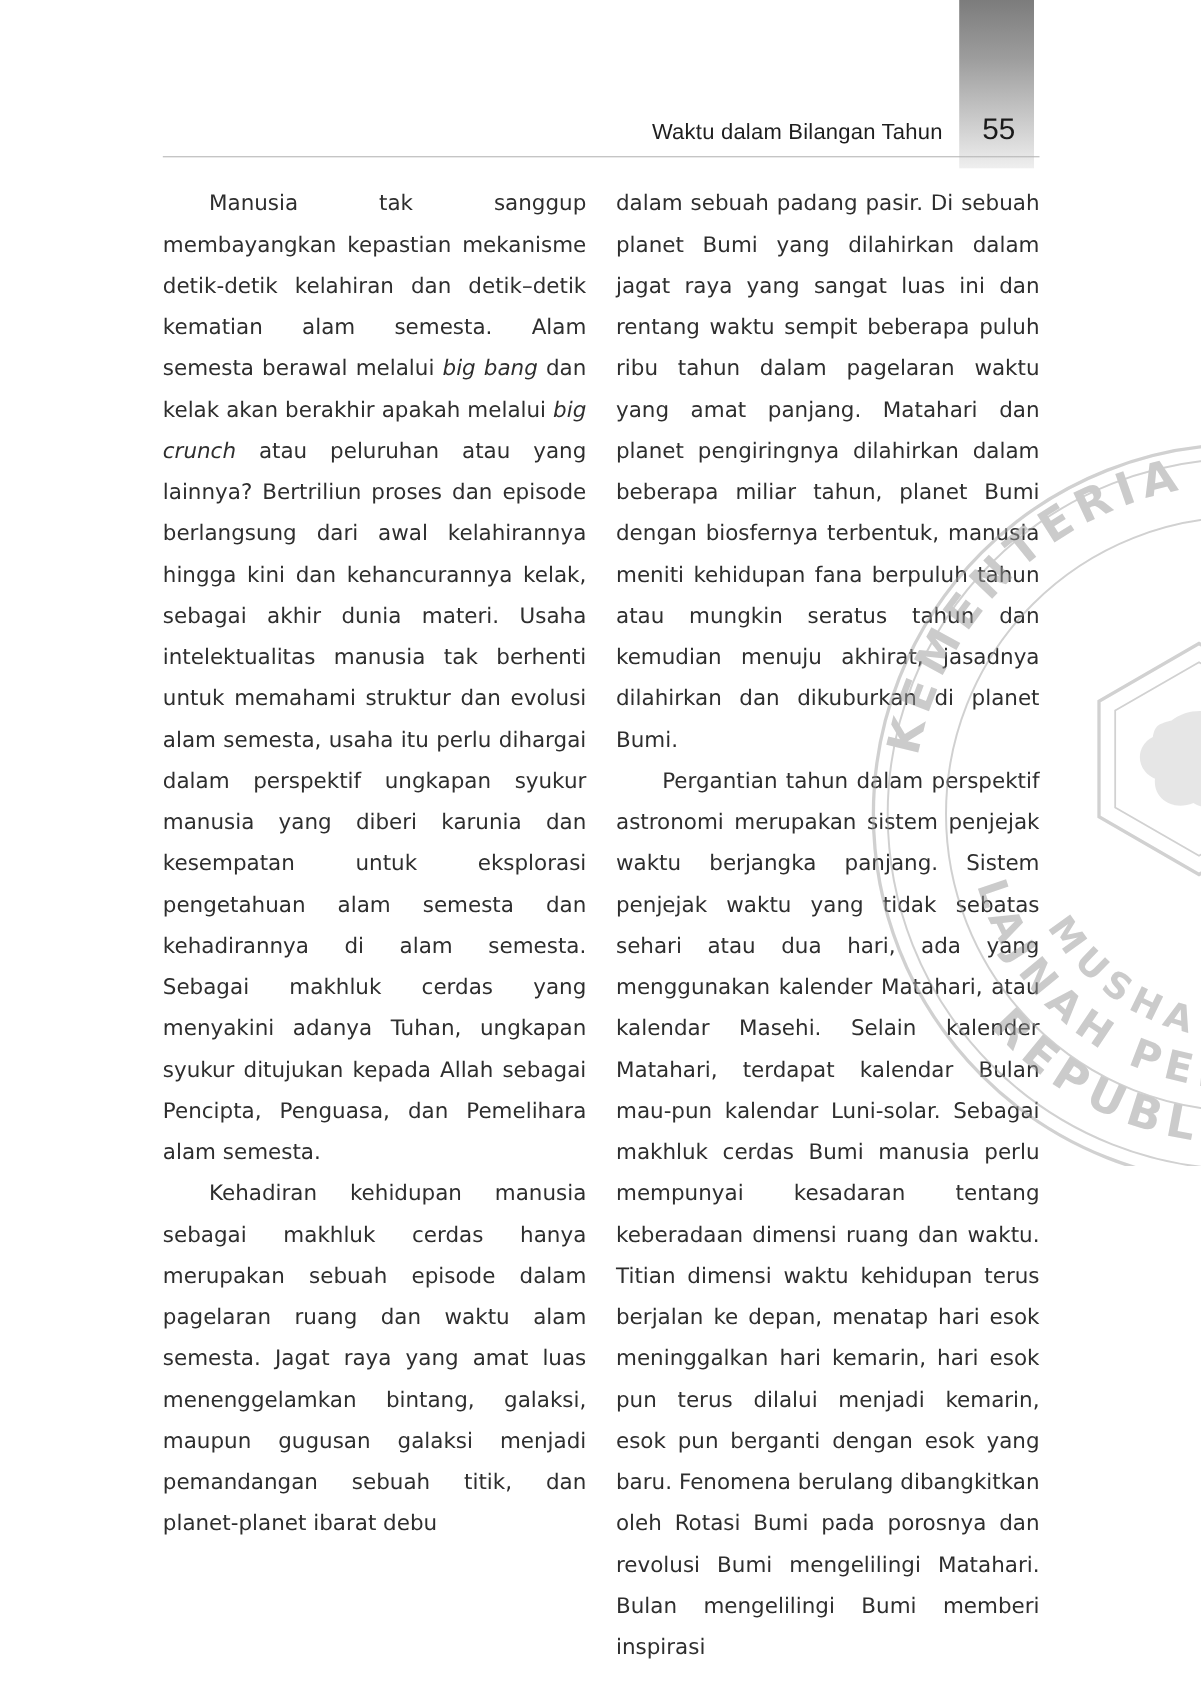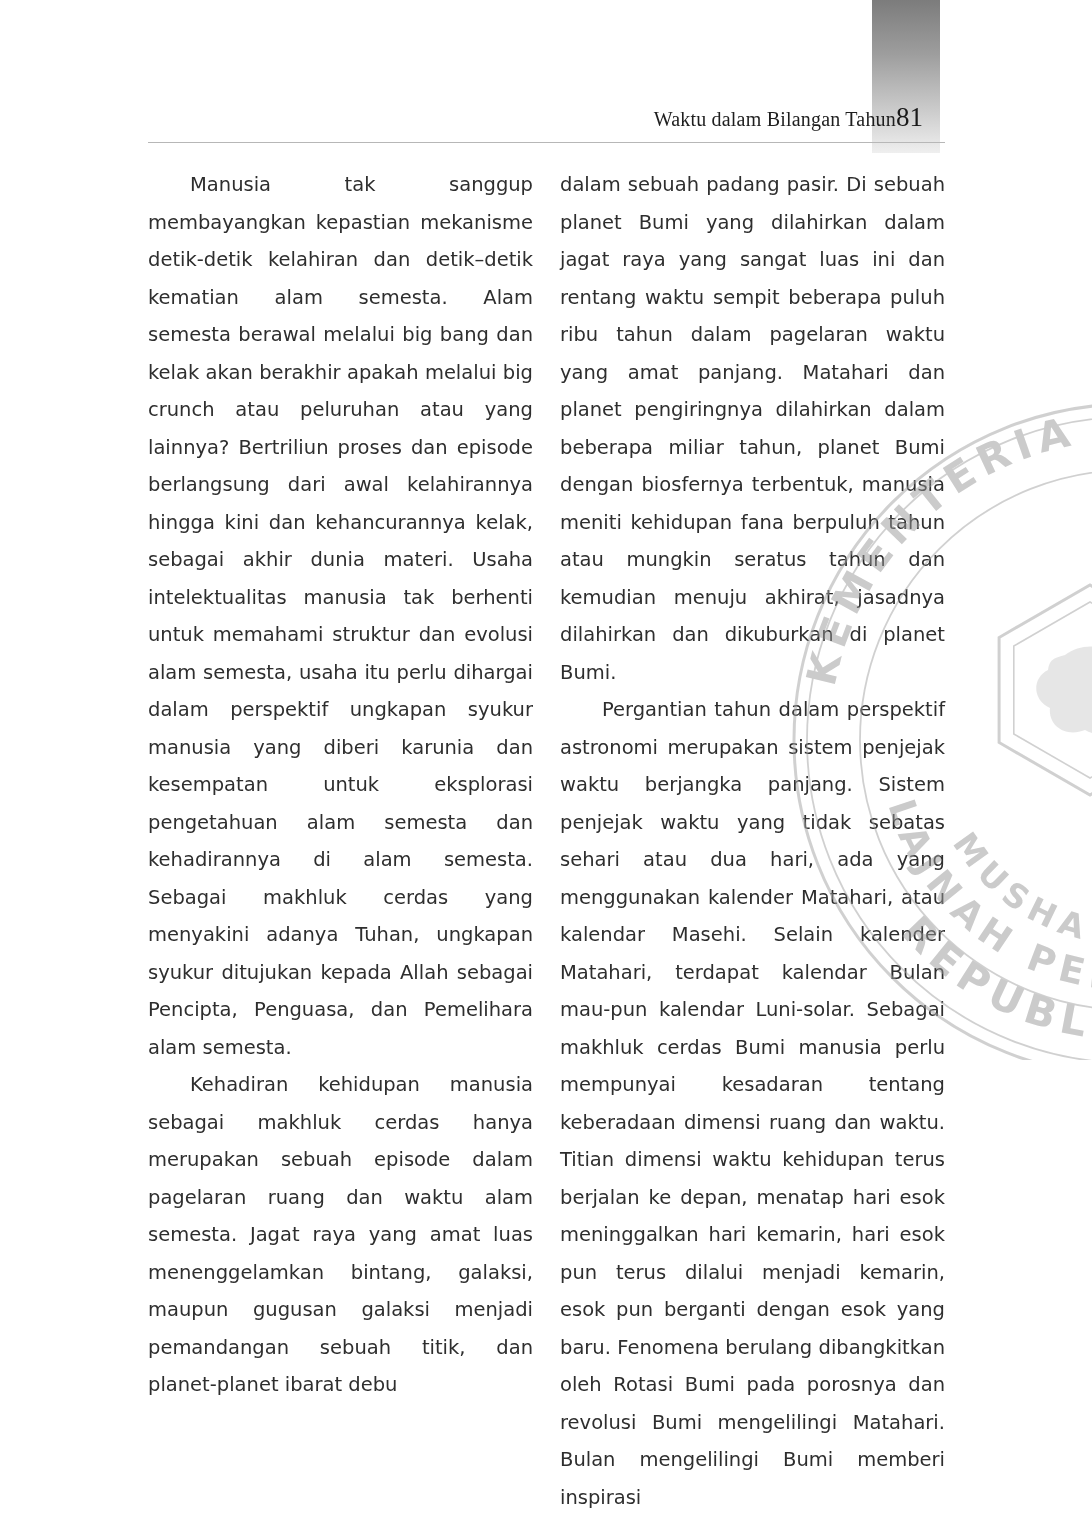--- a/index.html
+++ b/index.html
@@ -12,59 +12,59 @@
     font-family:"DejaVu Sans", sans-serif;
   }
   .corner-bar {
     position:absolute; left:872px; top:0; width:68px; height:153px;
     background:linear-gradient(180deg,#7c7c7c 0%, #9d9d9d 35%, #cfcfcf 75%, #efefef 100%);
   }
   .header {
     position:absolute; left:148px; top:102px; width:797px;
     border-bottom:1.5px solid #b7b7b7;
     padding-bottom:9px; padding-right:22px;
-    display:flex; justify-content:flex-end; align-items:baseline; 
-    font-family:Liberation Serif, serif;
+    display:flex; justify-content:flex-end; align-items:baseline; gap:36px;
+    font-family:Liberation Sans, sans-serif;
   }
   .header-title { font-size:20px; color:#1e1e1e; letter-spacing:0.2px; }
   .page-number { font-size:27px; color:#1a1a1a; }
   .columns {
     position:absolute; left:148px; top:166px; width:797px;
     display:flex; gap:27px;
   }
   .col {
     width:385px;
     font-size:19.5px;
     line-height:37.5px;
     color:#2e2e2e;
     text-align:justify;
   }
   .para { margin:0; }
   .para.indent { text-indent:42px; }
-  .italic { }
+  .italic { font-style:italic; }
   .watermark {
     position:absolute; left:760px; top:400px; width:332px; height:660px;
     opacity:0.5; pointer-events:none;
   }
   .wm-lines { stroke:#a3a3a3; fill:none; }
   .wm-text text {
     fill:#989898;
     font-weight:bold;
     font-family:"DejaVu Sans", sans-serif;
     letter-spacing:7px;
   }
 </style>
 </head>
 <body>
 
 <div class="corner-bar"></div>
 
 <div class="header">
   <span class="header-title">Waktu dalam Bilangan Tahun</span>
-  <span class="page-number">81</span>
+  <span class="page-number">55</span>
 </div>
 
 <div class="columns">
   <div class="col">
       <p class="para indent"><span class="">Manusia tak sanggup membayangkan kepastian mekanisme detik-detik kelahiran dan detik–detik kematian alam semesta. Alam semesta berawal melalui </span><span class="italic">big bang</span><span class=""> dan kelak akan berakhir apakah melalui </span><span class="italic">big crunch</span><span class=""> atau peluruhan atau yang lainnya? Bertriliun proses dan episode berlangsung dari awal kelahirannya hingga kini dan kehancurannya kelak, sebagai akhir dunia materi. Usaha intelektualitas manusia tak berhenti untuk memahami struktur dan evolusi alam semesta, usaha itu perlu dihargai dalam perspektif ungkapan syukur manusia yang diberi karunia dan kesempatan untuk eksplorasi pengetahuan alam semesta dan kehadirannya di alam semesta. Sebagai makhluk cerdas yang menyakini adanya Tuhan, ungkapan syukur ditujukan kepada Allah sebagai Pencipta, Penguasa, dan Pemelihara alam semesta.</span></p>
       <p class="para indent"><span class="">Kehadiran kehidupan manusia sebagai makhluk cerdas hanya merupakan sebuah episode dalam pagelaran ruang dan waktu alam semesta. Jagat raya yang amat luas menenggelamkan bintang, galaksi, maupun gugusan galaksi menjadi pemandangan sebuah titik, dan planet-planet ibarat debu</span></p>
     </div>
   <div class="col">
       <p class="para"><span class="">dalam sebuah padang pasir. Di sebuah planet Bumi yang dilahirkan dalam jagat raya yang sangat luas ini dan rentang waktu sempit beberapa puluh ribu tahun dalam pagelaran waktu yang amat panjang. Matahari dan planet pengiringnya dilahirkan dalam beberapa miliar tahun, planet Bumi dengan biosfernya terbentuk, manusia meniti kehidupan fana berpuluh tahun atau mungkin seratus tahun dan kemudian menuju akhirat, jasadnya dilahirkan dan dikuburkan di planet Bumi.</span></p>
       <p class="para indent"><span class="">Pergantian tahun dalam perspektif astronomi merupakan sistem penjejak waktu berjangka panjang. Sistem penjejak waktu yang tidak sebatas sehari atau dua hari, ada yang menggunakan kalender Matahari, atau kalendar Masehi. Selain kalender Matahari, terdapat kalendar Bulan mau-pun kalendar Luni-solar. Sebagai makhluk cerdas Bumi manusia perlu mempunyai kesadaran tentang keberadaan dimensi ruang dan waktu. Titian dimensi waktu kehidupan terus berjalan ke depan, menatap hari esok meninggalkan hari kemarin, hari esok pun terus dilalui menjadi kemarin, esok pun berganti dengan esok yang baru. Fenomena berulang dibangkitkan oleh Rotasi Bumi pada porosnya dan revolusi Bumi mengelilingi Matahari. Bulan mengelilingi Bumi memberi inspirasi</span></p>

